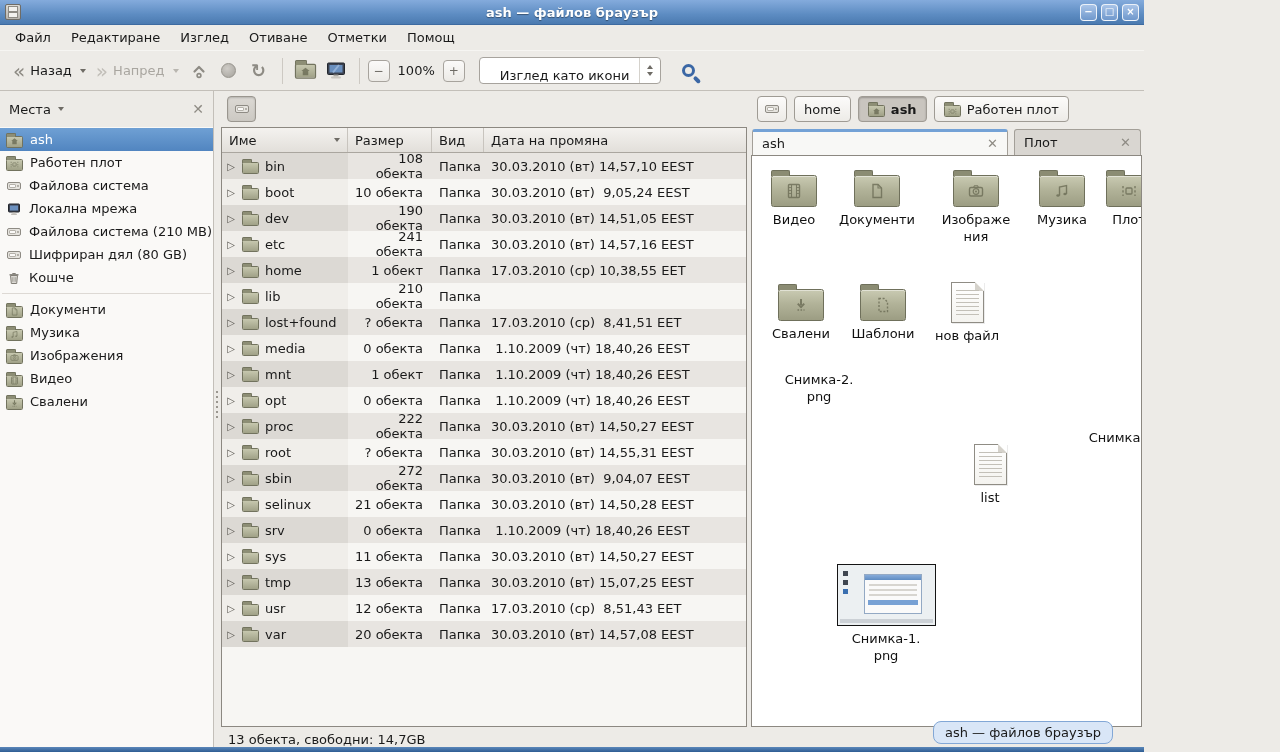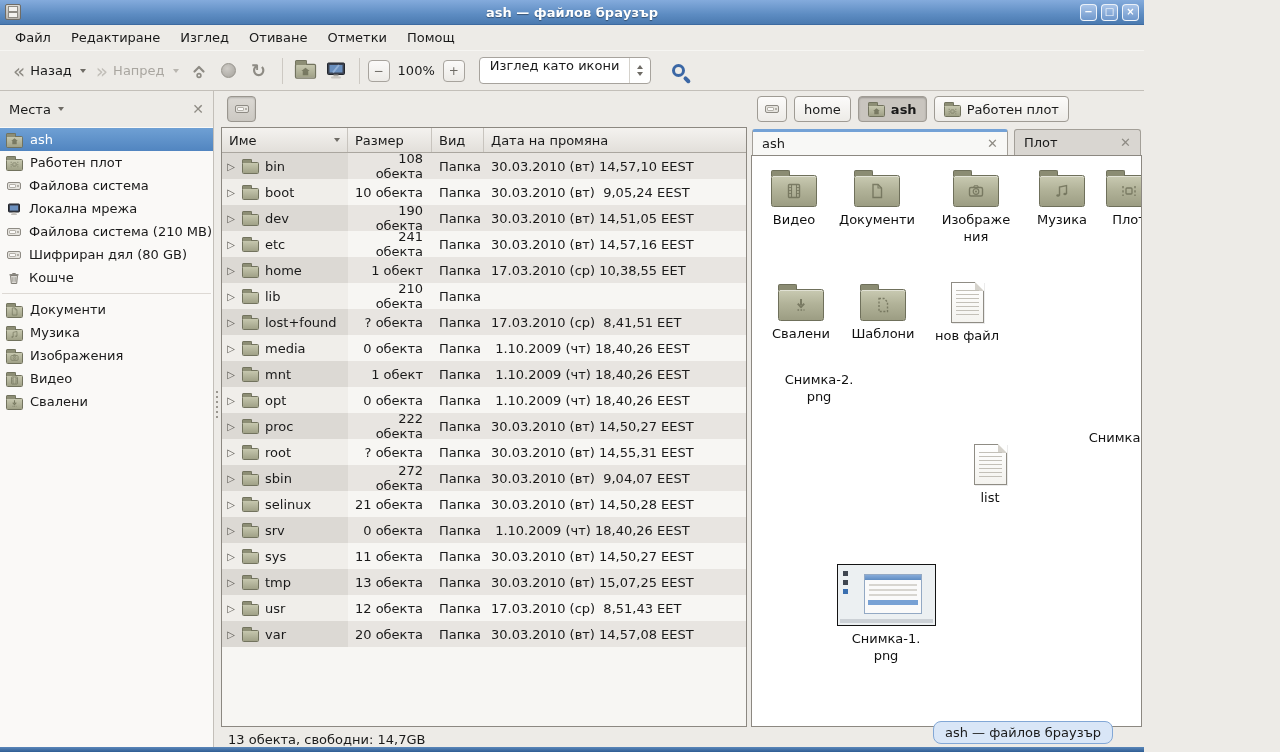--- a/index.html
+++ b/index.html
@@ -24,21 +24,21 @@
   .chev{font-size:20px;color:#8e8b84;line-height:18px}
   .tlab{color:#1a1a1a}
   .dis .chev{color:#c2bfb9}.dis .tlab{color:#a9a6a0}.dis .daro{border-top-color:#b9b6b0}
   .daro{width:0;height:0;border-left:3.5px solid transparent;border-right:3.5px solid transparent;border-top:4px solid #6e6b65;margin-left:3px}
   .sep-v{width:1px;height:26px;background:#cdc9c3;margin:0 8px}
   .icy{display:inline-flex;align-items:center;justify-content:center;width:30px;height:28px}
   .stopc{width:15px;height:15px;border-radius:50%;background:radial-gradient(circle at 40% 35%,#cfccc7,#a5a29c);border:1px solid #96938c;display:inline-block}
   .reload{font-size:18px;color:#8e8b84;font-weight:bold}
   .sqbtn{width:22px;height:22px;border:1px solid #a7a39d;border-radius:4px;background:linear-gradient(#fbfaf9,#eceae6);display:flex;align-items:center;justify-content:center;color:#6e6b65;font-size:12px;line-height:1}
   .zoomlvl{margin:17px 8px}
-  .combo{height:27px;border:1px solid #a7a39d;border-radius:4px;background:#fff;display:flex;align-items:flex-start;padding:0 7px 0 10px;gap:10px;margin:0 12px 0 14px}
+  .combo{height:27px;border:1px solid #a7a39d;border-radius:4px;background:#fff;display:flex;align-items:flex-end;padding:0 7px 0 20px;gap:10px;margin:0 12px 0 14px}
   .spin{display:flex;flex-direction:column;gap:3px;border-left:1px solid #d5d2cc;padding-left:7px;align-self:stretch;justify-content:center}
   .tri-up{width:0;height:0;border-left:3.5px solid transparent;border-right:3.5px solid transparent;border-bottom:4px solid #6e6b65}
   .tri-dn{width:0;height:0;border-left:3.5px solid transparent;border-right:3.5px solid transparent;border-top:4px solid #6e6b65}
   .search-icon{width:13px;height:13px;border:3px solid #3b67a5;border-radius:50%;position:relative;display:inline-block}
   .search-icon::after{content:"";position:absolute;width:3.5px;height:8px;background:#3b67a5;left:10px;top:9px;transform:rotate(-45deg);border-radius:2px}
 
   
   .main{display:flex;height:660px}
   .sidebar{width:214px;background:#faf9f7;border-right:1px solid #c3bfb9;display:flex;flex-direction:column}
   .side-header{height:36px;display:flex;align-items:center;padding:0 9px;background:#edebe7;gap:7px;flex:none}

